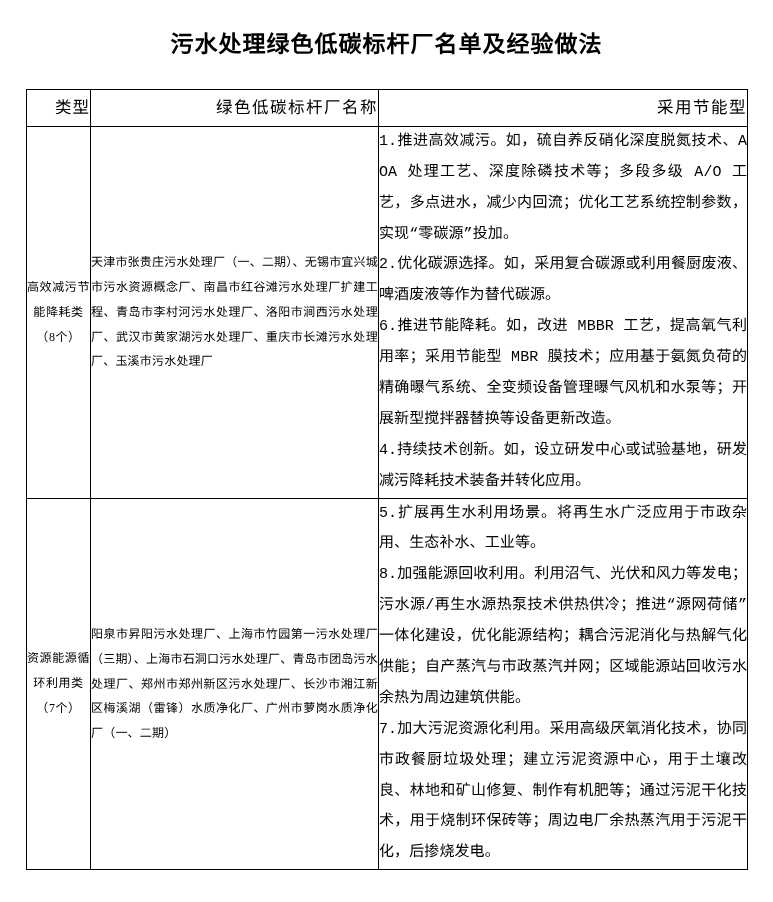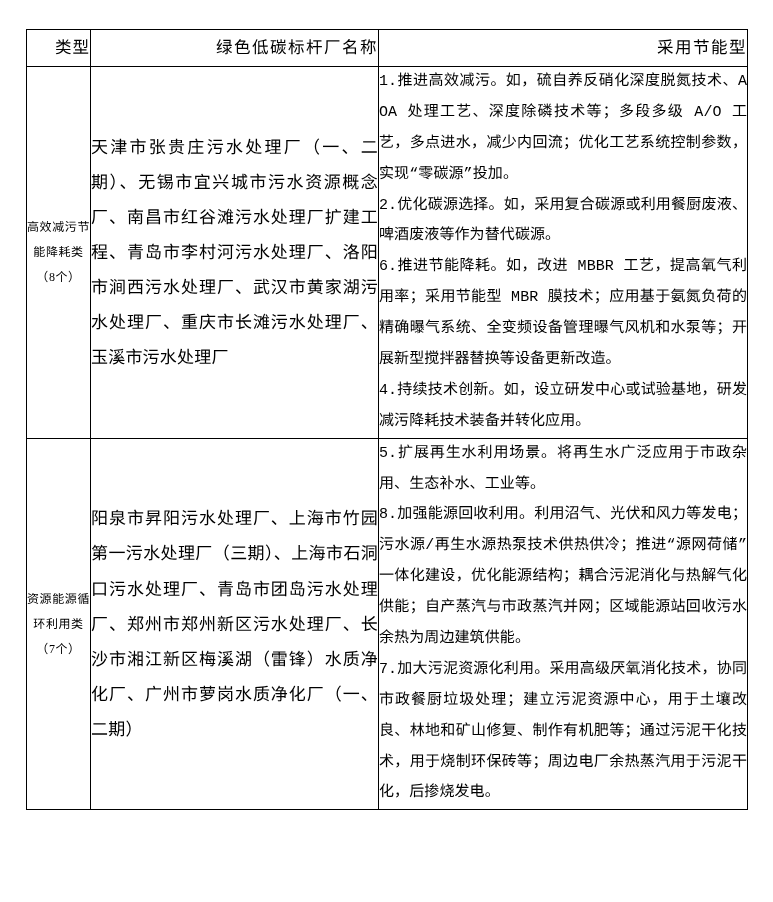--- a/index.html
+++ b/index.html
@@ -73,21 +73,21 @@
     font-size: 12px;
     line-height: 2.08;
     letter-spacing: 0.6px;
     color: #000000;
     padding: 4px 2px;
     word-break: break-all;
   }
   td.cell-name {
     text-align: justify;
     text-align-last: left;
-    font-size: 17px;
+    font-size: 12px;
     line-height: 2.06;
     letter-spacing: 0.2px;
     color: #000000;
     padding: 6px 8px 6px 9px;
     word-break: break-all;
     margin-top: 8px;
   }
   td.cell-exp {
     text-align: justify;
     text-align-last: left;
@@ -109,20 +109,21 @@
   .cell-name-inner,
   .cell-type-inner {
     display: block;
   }
 </style>
 </head>
 <body>
 
 <div class="page">
 
+  <h1 class="doc-title">污水处理绿色低碳标杆厂名单及经验做法</h1>
 
   <div class="table-wrap">
     <table class="main-table">
       <colgroup>
         <col class="col-type">
         <col class="col-name">
         <col class="col-exp">
       </colgroup>
       <thead>
         <tr>

